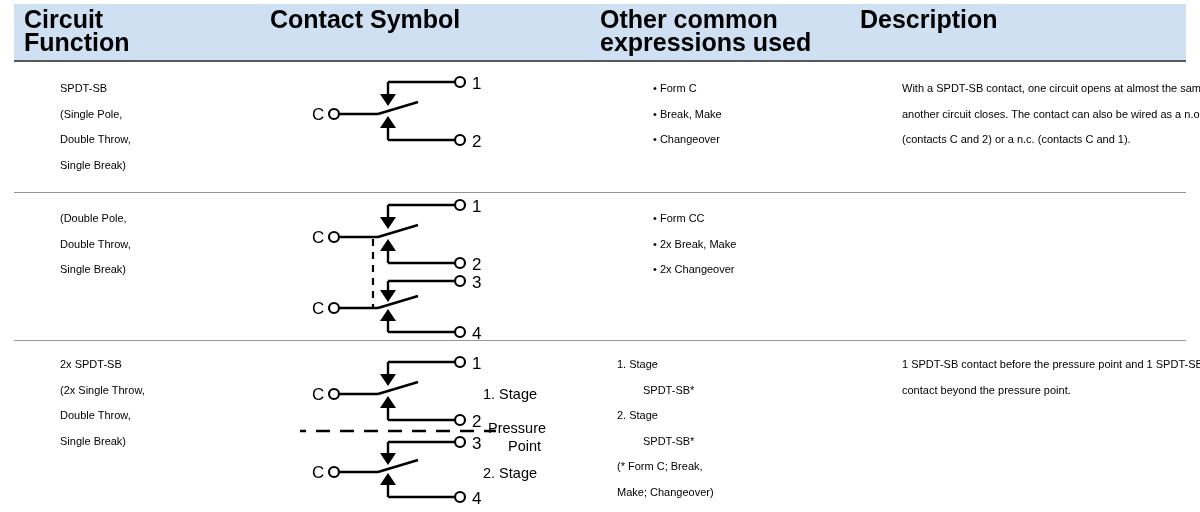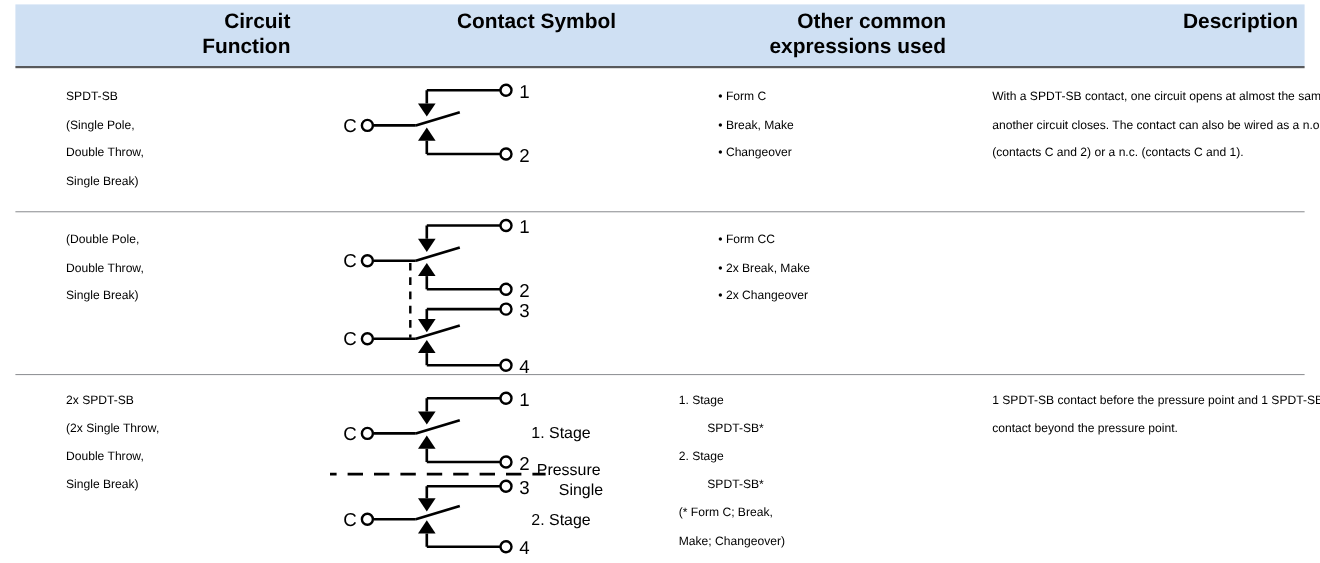--- a/index.html
+++ b/index.html
@@ -33,23 +33,23 @@
     position: absolute;
     left: 14px;
     top: 60px;
     width: 1172px;
     height: 2px;
     background: #58595b;
   }
   .th {
     position: absolute;
     top: 8px;
-    text-align: right;
+    text-align: left;
     font-weight: bold;
-    font-size: 19px;
+    font-size: 25px;
     line-height: 23px;
     color: #000;
   }
   .th-c1 { left: 24px;  width: 240px; }
   .th-c2 { left: 270px; width: 290px; }
   .th-c3 { left: 600px; width: 260px; }
   .th-c4 { left: 860px; width: 320px; }
 
   
   .row-rule {
@@ -268,21 +268,21 @@
       <text x="12" y="126" font-family="Liberation Sans, sans-serif" font-size="17" fill="#000">C</text>
       <text x="172" y="17" font-family="Liberation Sans, sans-serif" font-size="17" fill="#000">1</text>
       <text x="172" y="75" font-family="Liberation Sans, sans-serif" font-size="17" fill="#000">2</text>
       <text x="172" y="97" font-family="Liberation Sans, sans-serif" font-size="17" fill="#000">3</text>
       <text x="172" y="152" font-family="Liberation Sans, sans-serif" font-size="17" fill="#000">4</text>
     </svg>
   </div>
 
   <div class="stage-label" style="left:483px; top:385px;">1. Stage</div>
   <div class="stage-label" style="left:488px; top:419px;">Pressure</div>
-  <div class="stage-label" style="left:508px; top:437px;">Single</div>
+  <div class="stage-label" style="left:508px; top:437px;">Point</div>
   <div class="stage-label" style="left:483px; top:464px;">2. Stage</div>
 
   <div class="cell col-expr r3">
     <div>1. Stage</div>
     <div class="indent">SPDT-SB*</div>
     <div>2. Stage</div>
     <div class="indent">SPDT-SB*</div>
     <div>(* Form C; Break,</div>
     <div>Make; Changeover)</div>
   </div>

